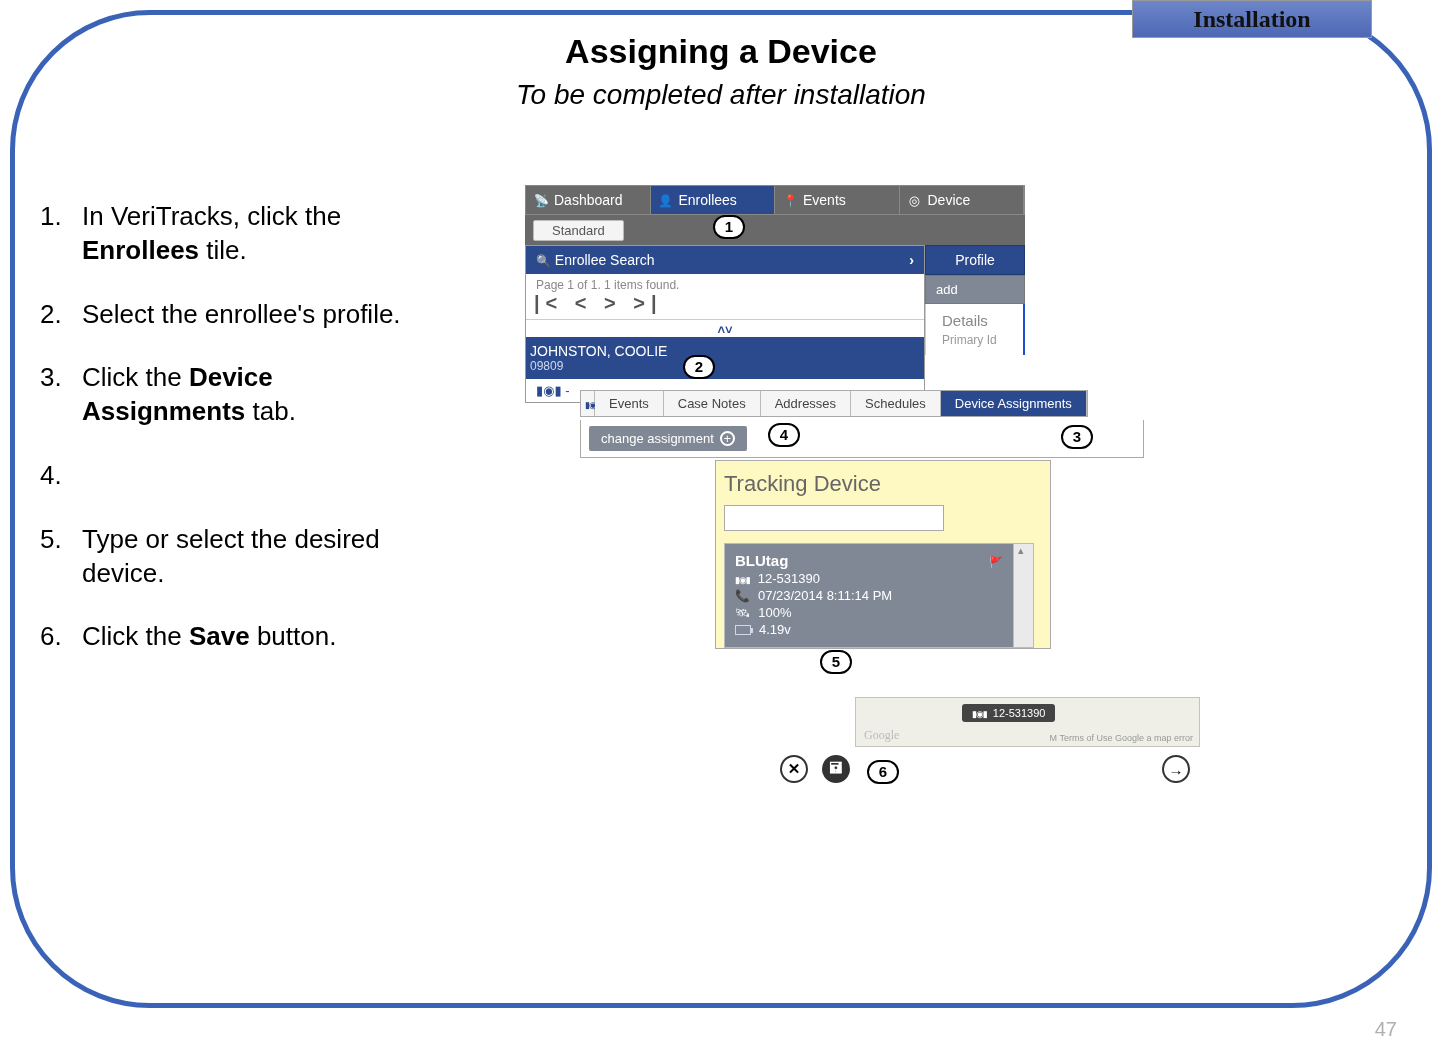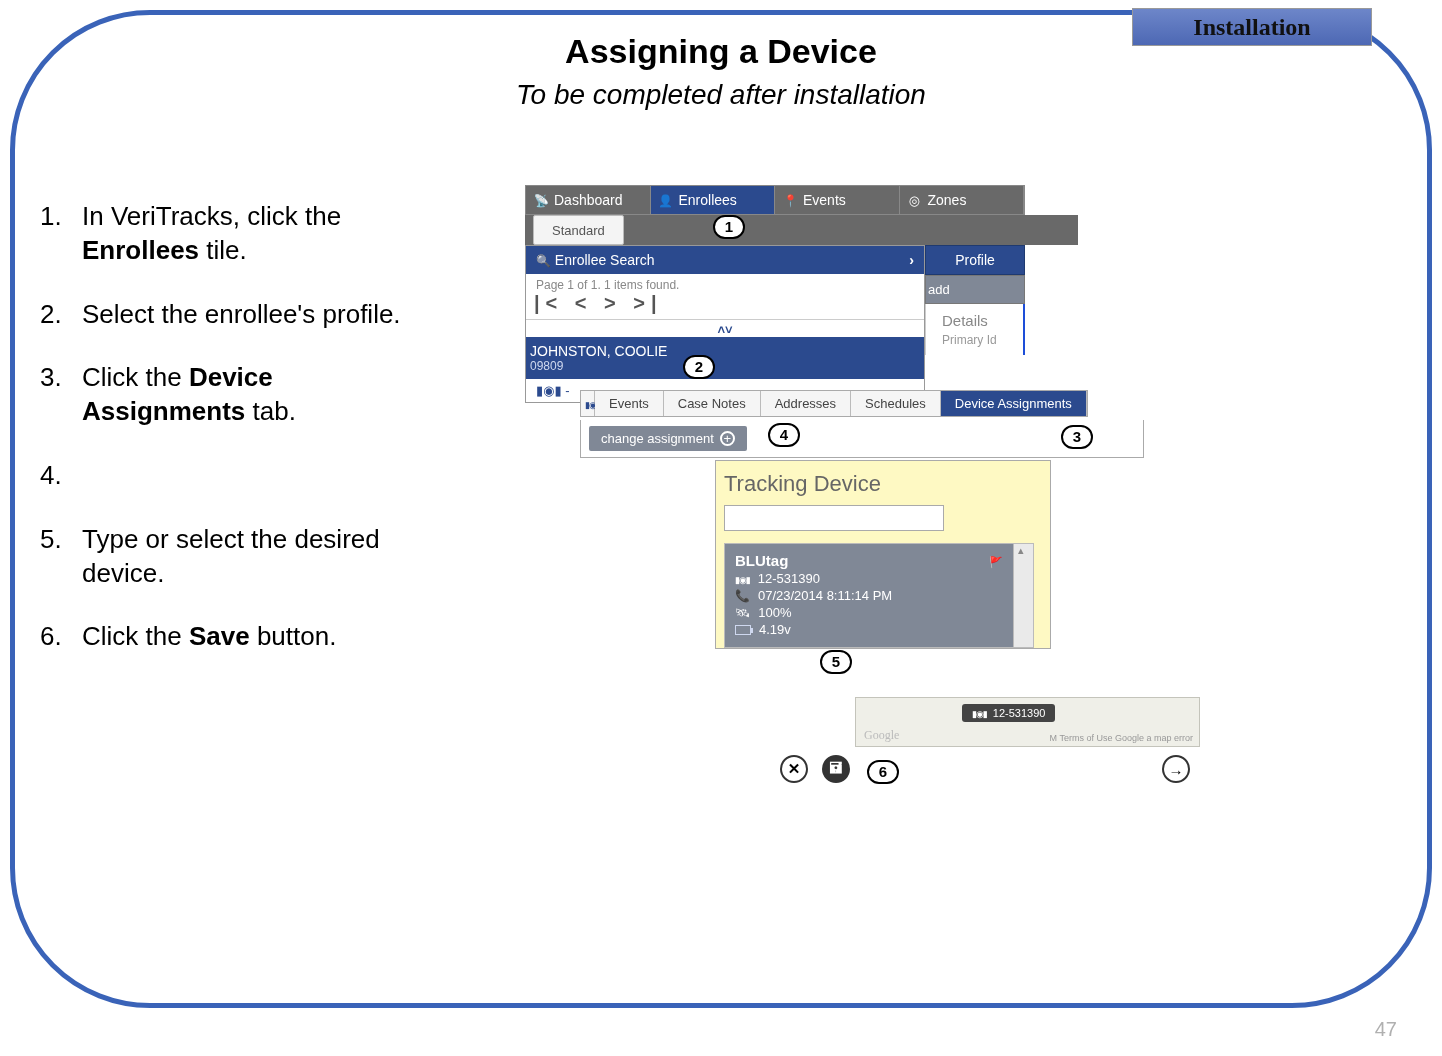--- a/index.html
+++ b/index.html
@@ -14,21 +14,21 @@
     
     .frame {
       position: absolute;
       top: 10px; left: 10px; right: 10px; bottom: 48px;
       border: 5px solid #3a63b8;
       border-radius: 140px;
     }
     
     .top-tab {
       position: absolute;
-      top: 8px; right: 70px;
+      top: 0; right: 70px;
       width: 240px; height: 38px;
       background: linear-gradient(#6d86c9, #4d68b4);
       border: 1px solid #999;
       color: #111;
       font-family: Georgia, "Times New Roman", serif;
       font-weight: bold;
       font-size: 24px;
       text-align: center;
       line-height: 36px;
     }
@@ -119,23 +119,24 @@
     }
     .navtab.active {
       background: #2b4a8e;
     }
     .ico { display: inline-block; width: 14px; text-align: center; }
 
     
     .subnav {
       position: absolute;
       top: 30px; left: 0;
-      width: 553px; height: 30px;
+      width: 500px; height: 30px;
       background: #696969;
       display: flex;
+      align-items: center;
       padding-left: 8px;
       z-index: 10;
     }
     .std-btn {
       background: #f4f4f4;
       border: 1px solid #bbb;
       border-radius: 2px;
       padding: 2px 18px;
       font-size: 13px;
       color: #555;
@@ -201,21 +202,21 @@
     .profilebtn {
       background: #2b4a8e; color: #fff;
       text-align: center;
       padding: 6px 0;
       font-size: 14px;
       border: 1px solid #1f3a70;
     }
     .addbtn {
       background: #808896; color: #fff;
       text-align: left;
-      padding: 6px 2px;
+      padding: 6px 10px;
       font-size: 13px;
       border: 1px solid #777;
     }
     .details {
       background: #fff;
       padding: 8px 16px;
       font-size: 14px;
       color: #777;
       border-left: 1px solid #ccc;
       border-right: 2px solid #1d4ed8;
@@ -478,21 +479,21 @@
     <div class="navtab active">
       <span class="ico glyph-person"></span>
       <span>Enrollees</span>
     </div>
     <div class="navtab">
       <span class="ico glyph-pin"></span>
       <span>Events</span>
     </div>
     <div class="navtab">
       <span class="ico glyph-target"></span>
-      <span>Zones</span>
+      <span>Device</span>
     </div>
   </div>
 
   <div class="subnav">
     <button class="std-btn">Standard</button>
   </div>
 
   <div class="searchpanel">
     <div class="searchhead">
       <span><span class="glyph-mag"></span>&nbsp;<span>Enrollee Search</span></span>

